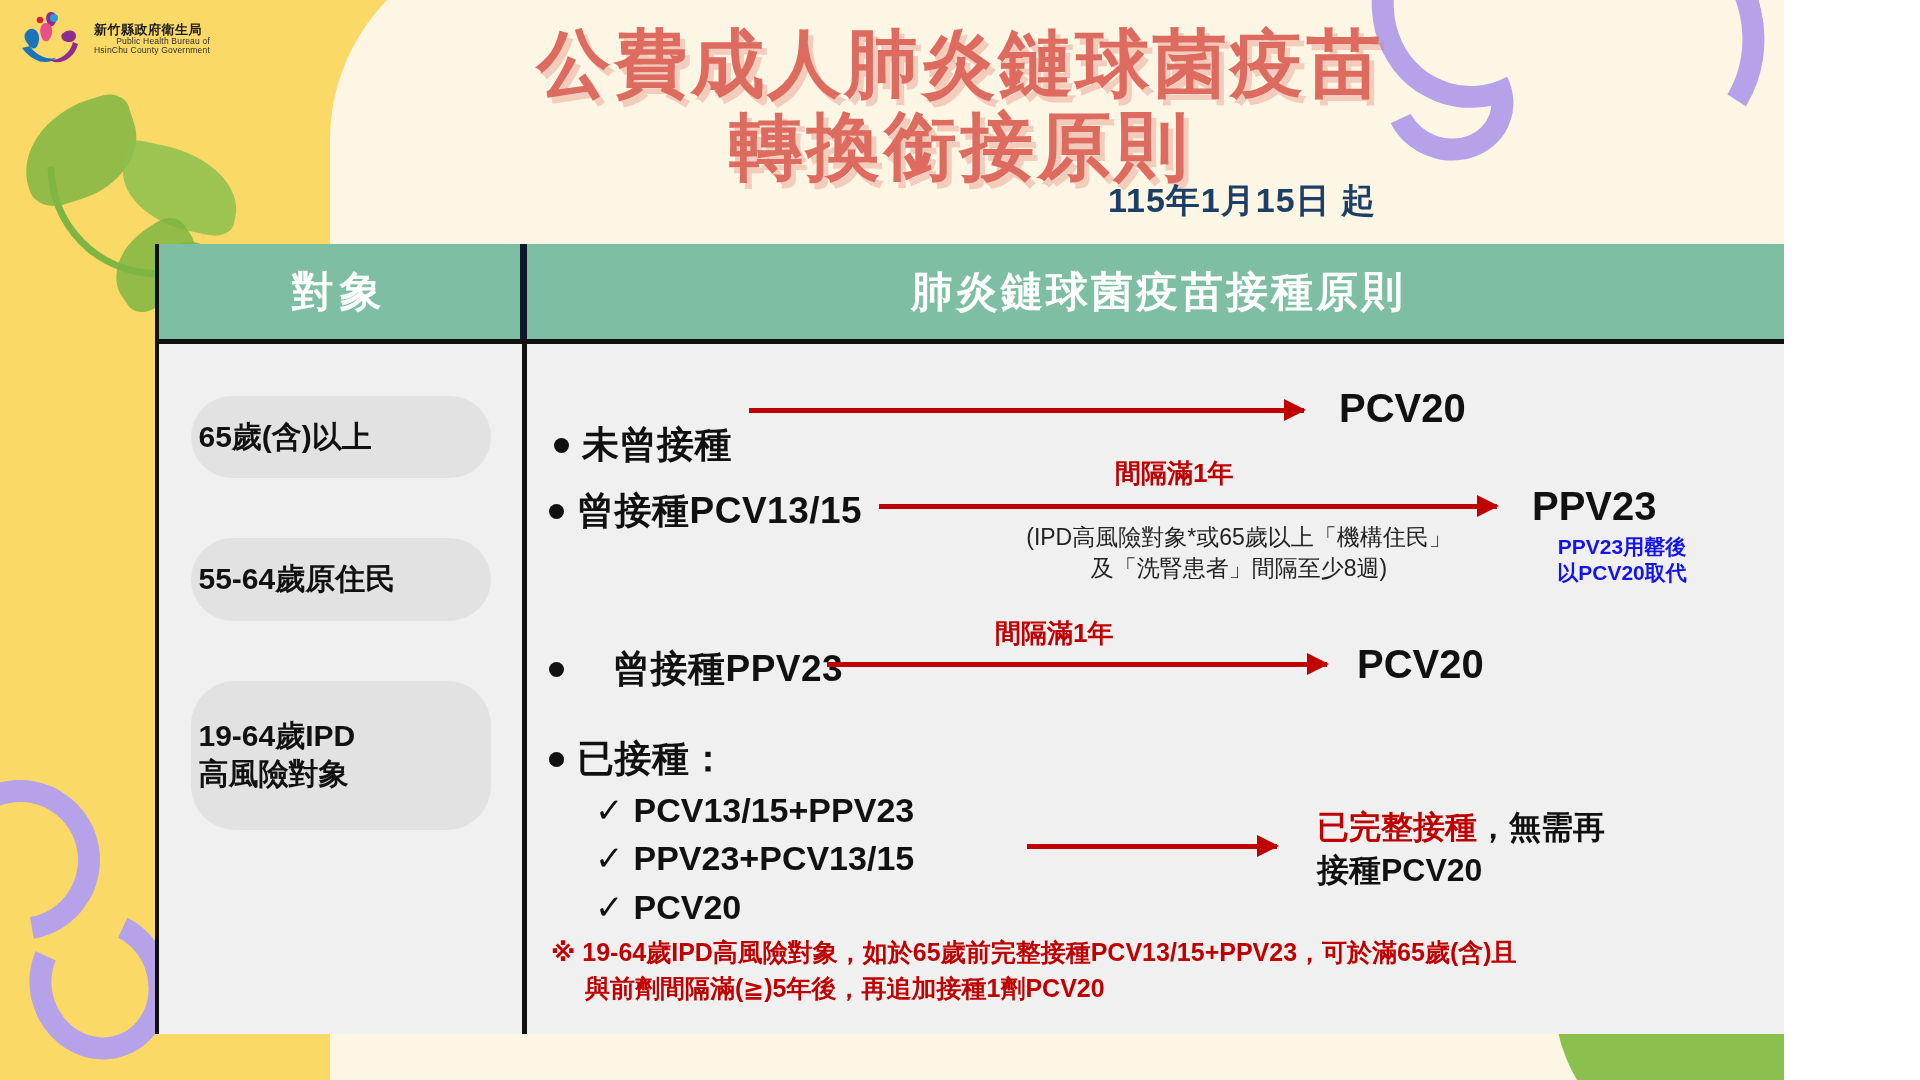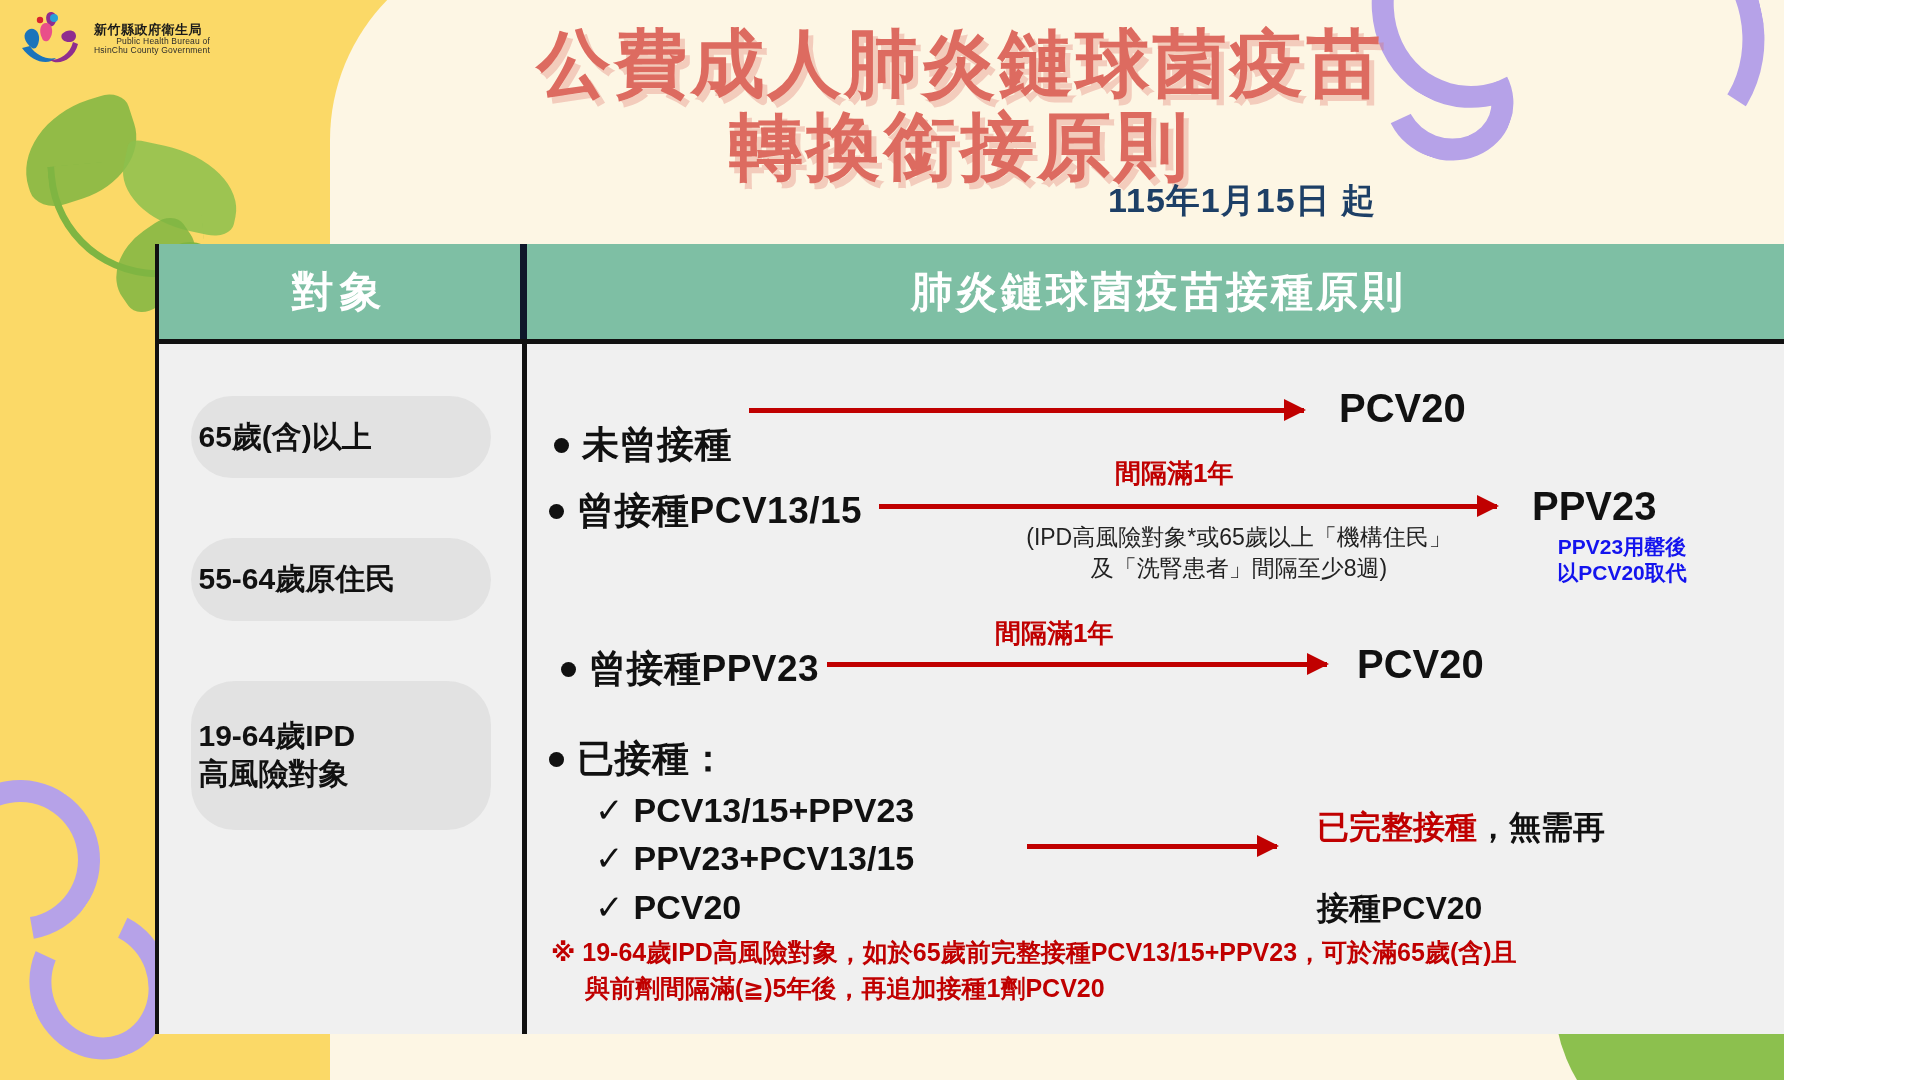--- a/index.html
+++ b/index.html
@@ -221,21 +221,21 @@
     line-height: 1.42;
   }
   .check-list div { white-space: nowrap; }
   .chk { color: #111; font-weight: normal; margin-right: 10px; }
   .result-text {
     position: absolute;
     font-size: 32px; font-weight: bold; line-height: 1.34;
     white-space: nowrap;
   }
   .result-text .hl { color: #c00000; }
-  .result-text .nm { color: #111; margin-top: 38px; }
+  .result-text .nm { color: #111; }
   .footnote {
     position: absolute;
     font-size: 25px; font-weight: bold; color: #c00000;
     line-height: 1.45; white-space: nowrap;
   }
 </style>
 </head>
 <body>
 
 <div id="poster">
@@ -316,21 +316,21 @@
         <div class="target" style="left:1005px; top:140px;">PPV23</div>
         <div class="note-black" style="left:412px; top:178px; width:600px;">
           <div>(IPD高風險對象*或65歲以上「機構住民」</div>
           <div>及「洗腎患者」間隔至少8週)</div>
         </div>
         <div class="note-blue" style="left:980px; top:190px; width:230px;">
           <div>PPV23用罄後</div>
           <div>以PCV20取代</div>
         </div>
 
-        <div class="row" style="left:34px; top:300px;">
+        <div class="row" style="left:22px; top:300px;gap:36px;">
           <span class="bullet"></span>
           <span class="row-label">曾接種PPV23</span>
         </div>
         <div class="arrow-label" style="left:468px; top:272px;">間隔滿1年</div>
         <div class="arrow" style="left:300px; top:318px; width:500px;"></div>
         <div class="target" style="left:830px; top:298px;">PCV20</div>
 
         <div class="row" style="left:22px; top:390px;">
           <span class="bullet"></span>
           <span class="row-label">已接種：</span>

